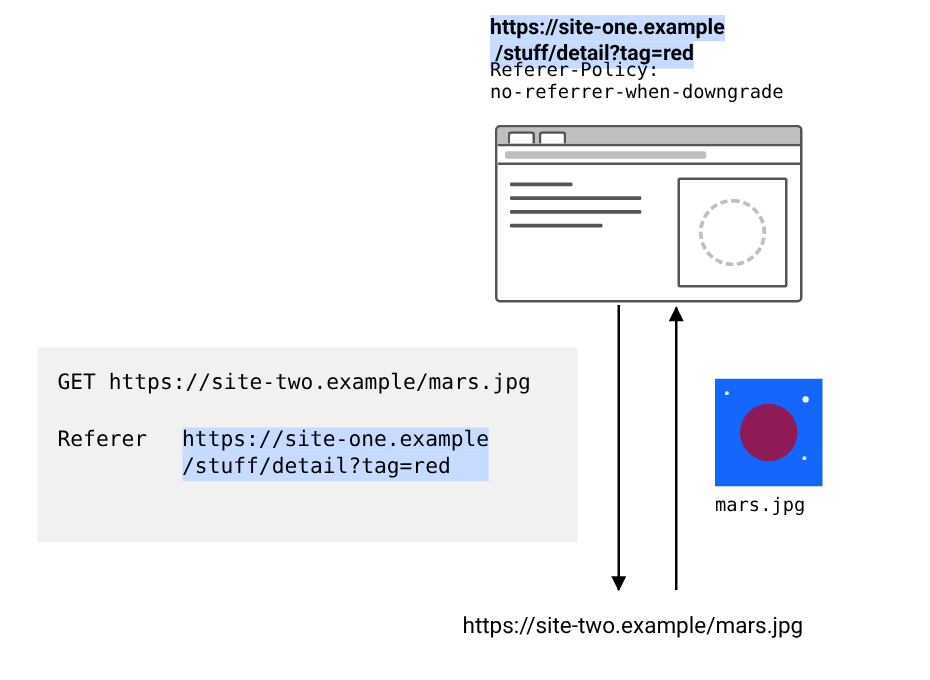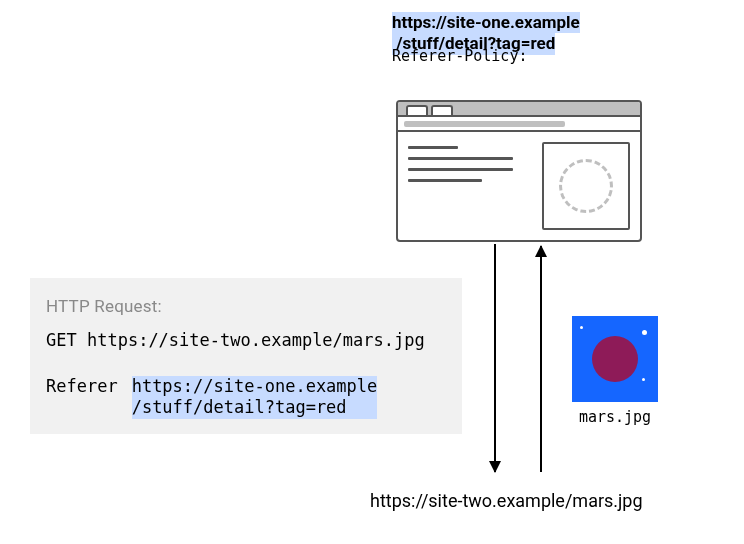--- a/index.html
+++ b/index.html
@@ -49,26 +49,26 @@
     border-bottom:12px solid #000;}
 
   
   .bottom-url{position:absolute;left:370px;top:490px;font-size:18px;}
 
   
   .req-box{position:absolute;left:30px;top:278px;width:432px;height:156px;
     background:#f1f1f1;padding:18px 16px;}
   .req-caption{color:#898989;font-size:17px;letter-spacing:0.2px;margin-bottom:14px;}
   .req-get{font-size:17px;margin-bottom:26px;}
-  .req-ref{font-size:17px;display:flex;gap:14px;align-items:flex-start;}
+  .req-ref{font-size:17px;display:flex;gap:28px;align-items:flex-start;}
   .req-ref .hl-block{display:flex;flex-direction:column;}
   .req-ref .hl{font-size:17px;}
 
   
-  .mars{position:absolute;left:572px;top:316px;text-align:center;}
+  .mars{position:absolute;left:572px;top:303px;text-align:left;}
   .mars-canvas{width:86px;height:86px;background:#1566ff;position:relative;}
   .mars-ball{position:absolute;left:50%;top:50%;width:46px;height:46px;margin:-23px 0 0 -23px;
     background:#8e1b58;border-radius:50%;}
   .mars-dot{position:absolute;width:4px;height:4px;background:#fff;border-radius:50%;}
   .mars-dot.a{left:8px;top:10px;width:3px;height:3px}
   .mars-dot.b{left:70px;top:14px;width:5px;height:5px}
   .mars-dot.c{left:70px;top:62px;width:3px;height:3px}
   .mars-lbl{margin-top:6px;font-size:15px;}
 </style>
 </head>
@@ -76,20 +76,21 @@
 
 <div class="stage">
 
   <div class="top-url">
     <span class="hl">https://site-one.example</span><br>
     <span class="hl">&nbsp;<span>/stuff/detail?tag=red</span></span>
   </div>
 
   <div class="policy mono">
     <span>Referer-Policy:</span><br>
+    <span>no-referrer-when-downgrade</span>
   </div>
 
   <div class="browser">
     <div class="bw-outer">
       <div class="bw-tabs">
         <i></i>
         <i></i>
       </div>
       <div class="bw-url">
         <i></i>
@@ -105,21 +106,20 @@
           <div class="dashed-circle"></div>
         </div>
       </div>
     </div>
   </div>
 
   <div class="arrow-down"></div>
   <div class="arrow-up"></div>
 
   <div class="req-box">
-    <div class="req-caption">HTTP Request:</div>
     <div class="req-get mono">
       <span>GET</span>
       <span> </span>
       <span>https://site-two.example/mars.jpg</span>
     </div>
     <div class="req-ref mono">
       <span>Referer</span>
       <span class="hl-block">
         <span class="hl">https://site-one.example</span>
         <span class="hl">/stuff/detail?tag=red</span>

